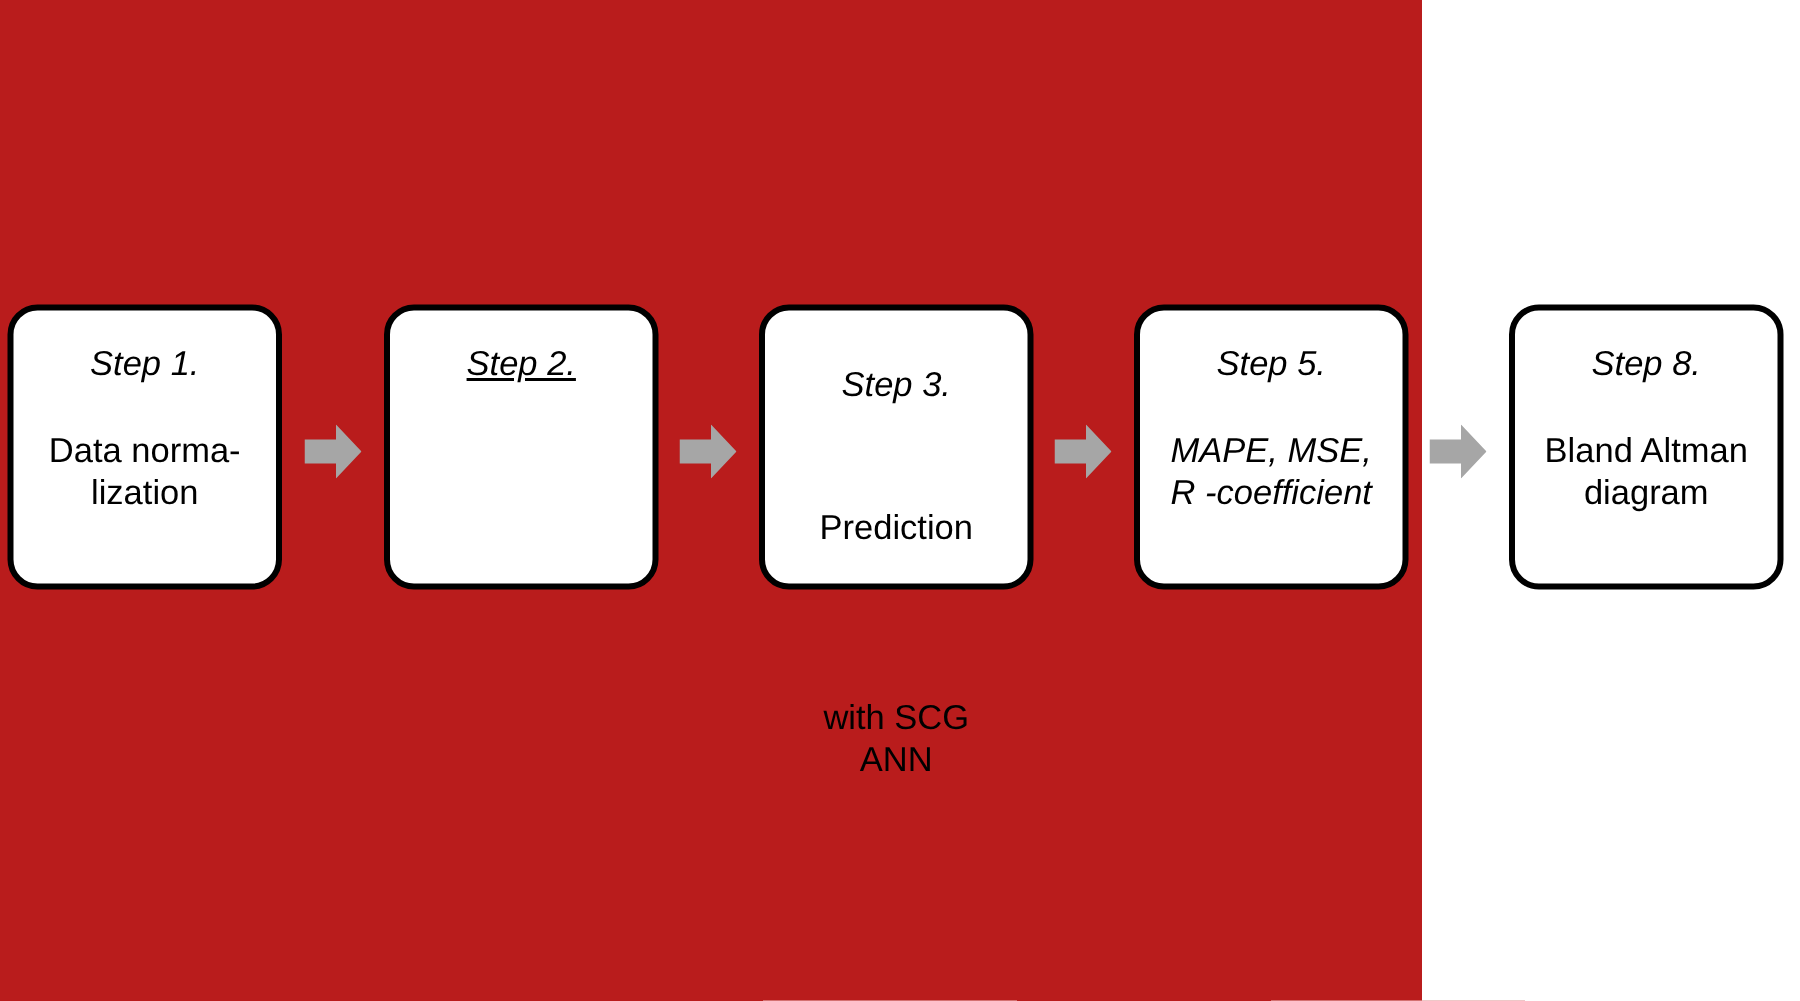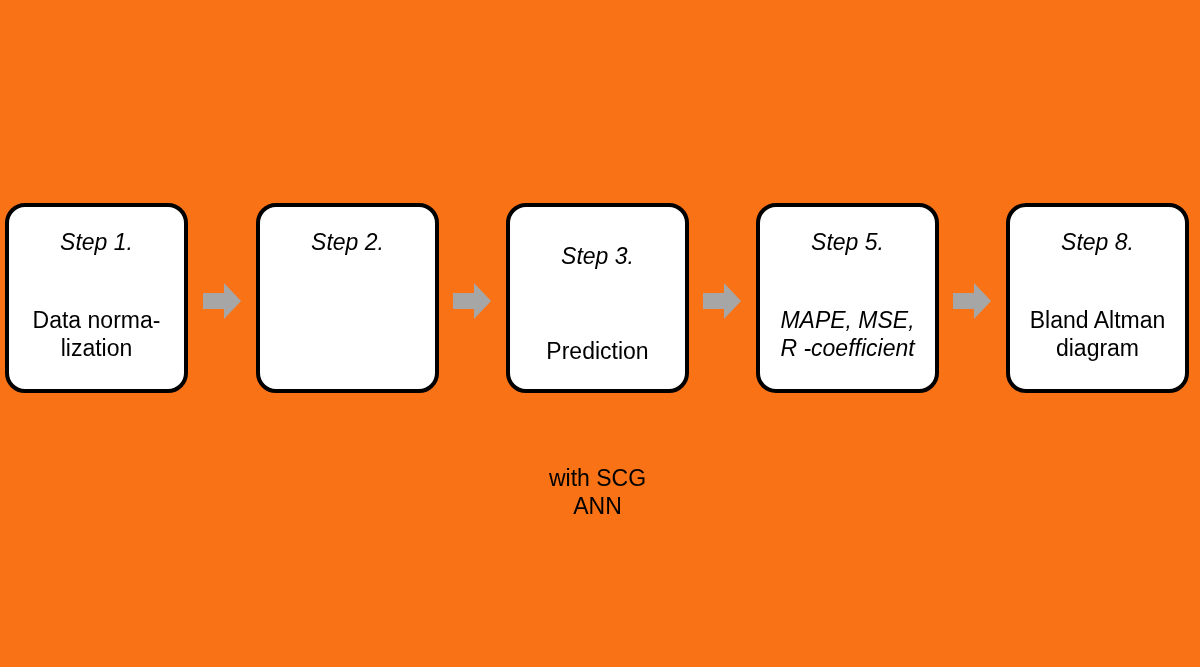--- a/index.html
+++ b/index.html
@@ -9,64 +9,64 @@
   }
   body {
     width: 1200px;
     height: 667px;
     font-family: "Liberation Sans", sans-serif;
     overflow: hidden;
   }
 
   #flowchart {
     position: relative;
-    width: 1200px;
+    width: 948px;
     height: 667px;
-    background: #f97316;
+    background: #b91c1c;
   }
 
   .step-box {
     position: absolute;
     top: 203px;
     width: 183px;
     height: 190px;
     box-sizing: border-box;
     border: 4px solid #000000;
     border-radius: 20px;
     background: #ffffff;
     display: flex;
     flex-direction: column;
     align-items: center;
     text-align: center;
     color: #000000;
   }
 
   .step-box.b1 { left: 5px; }
-  .step-box.b2 { left: 256px; }
+  .step-box.b2 { left: 256px; text-decoration: underline; }
   .step-box.b3 { left: 506px; }
   .step-box.b4 { left: 756px; }
   .step-box.b5 { left: 1006px; }
 
   .step-title {
     font-size: 23px;
     font-style: italic;
     line-height: 27px;
     white-space: nowrap;
   }
 
   .step-body {
     font-size: 23px;
     line-height: 28px;
     white-space: pre-line;
     padding: 0 6px;
   }
 
   
   .layout-spaced .step-title { margin-top: 22px; }
-  .layout-spaced .step-body  { margin-top: 50px; }
+  .layout-spaced .step-body  { margin-top: 30px; }
 
   
   .layout-tight .step-title { margin-top: 36px; }
   .layout-tight .step-body  { margin-top: 6px; }
   .layout-tight .step-body .line-gap { display: block; height: 10px; }
 
   .step-body .sub {
     display: block;
     margin-top: 33px;
   }

